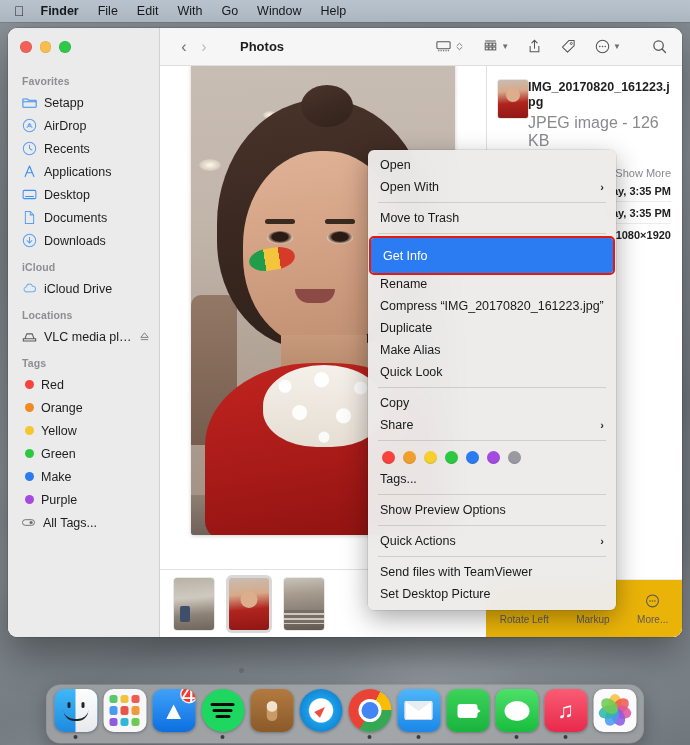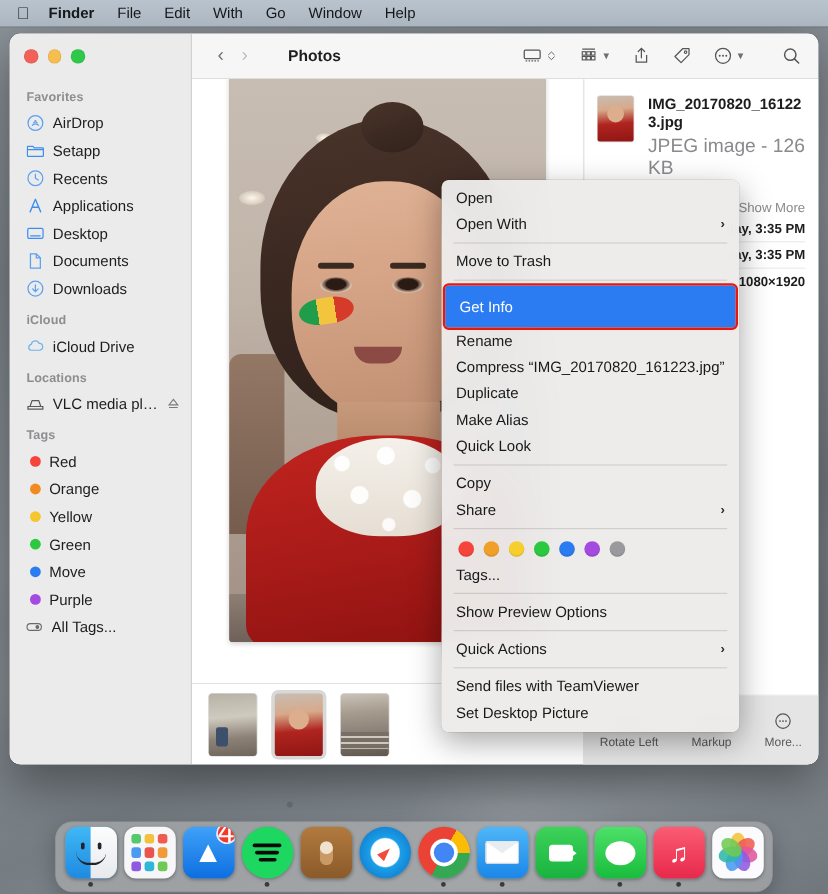--- a/index.html
+++ b/index.html
@@ -199,40 +199,40 @@
 
   
   #infopanel {
     position: absolute; right: 0; top: 38px; bottom: 0;
     width: 196px;
     background: #ffffff;
     border-left: .5px solid #e0e0e0;
     display: flex; flex-direction: column;
     padding: 14px 11px 0 11px;
   }
-  .info-top { display: flex; gap: 12px; }
+  .info-top { display: flex; gap: 0; }
   .info-thumb { width: 30px; height: 38px; border-radius: 2px; flex-shrink:0;
     box-shadow: 0 0 0 .5px rgba(0,0,0,.2); overflow: hidden; position: relative;
     background: linear-gradient(175deg,#c8bdb3 0%,#d7a98a 30%,#b0241f 60%,#8f1614 100%); }
   .info-thumb::after { content:""; position:absolute; left:50%; top:22%; transform:translateX(-50%);
     width:14px; height:14px; border-radius:50%; background:#dcae8e; }
   #info-filename { font-size: 12.5px; font-weight: bold; color: #1d1d1f; line-height: 15px;
     word-break: break-all; }
   #info-meta { font-size: 16px; color: #8a8a8e; margin-top: 4px; }
   .info-sec-hd { display:flex; align-items:baseline; justify-content:space-between; margin-top: 16px; }
   .info-sec-hd .t { font-size: 12px; font-weight: bold; color: #1d1d1f; }
   .info-sec-hd .more { font-size: 11px; color: #8a8a8e; cursor: default; }
   .info-row { display:flex; justify-content:flex-end; font-size: 11px; color:#1d1d1f;
      border-bottom:.5px solid #ececec; height: 22px; align-items:center; }
   .info-row .v { font-weight: bold; white-space: nowrap; }
 
   
   #bottom-actions {
     position: absolute; right: 0; bottom: 0; width: 196px; height: 58px;
-    background: #e5e5e5;
+    background: #eab308;
     display: flex; align-items: center; justify-content: space-around;
     border-top: .5px solid #ececec;
   }
   .act { display:flex; flex-direction:column; align-items:center; gap:4px; cursor:default; }
   .act .lbl { font-size: 10px; color: #5a5a5e; }
 
   
   #ctxmenu {
     position: absolute; left: 368px; top: 150px;
     width: 248px;
@@ -349,38 +349,38 @@
       <span class="tl y"></span>
       <span class="tl g"></span>
     </div>
 
     <div id="sidebar">
 
       <div class="sb-head">Favorites</div>
 
       <div class="sb-item">
         <svg class="sb-ico" viewBox="0 0 16 16">
+          <path d="M1.5 4.2h4.4l1.1 1.3h7.5a.6.6 0 0 1 .6.6v6.4a.6.6 0 0 1-.6.6H1.5a.6.6 0 0 1-.6-.6V4.8a.6.6 0 0 1 .6-.6z" fill="none" stroke="#3d8ef0" stroke-width="1.1"></path>
+          <path d="M1 7.1h14" stroke="#3d8ef0" stroke-width="1.1"></path>
+        </svg>
+        <span class="lbl">Setapp</span>
+      </div>
+
+      <div class="sb-item">
+        <svg class="sb-ico" viewBox="0 0 16 16">
           <circle cx="8" cy="8" r="6.6" fill="none" stroke="#5aa0f2" stroke-width="1.1"></circle>
           <path d="M5 10.3a3.6 3.6 0 0 1 6 0" fill="none" stroke="#5aa0f2" stroke-width="1.1"></path>
           <path d="M6.2 8.2a2 2 0 0 1 3.6 0" fill="none" stroke="#5aa0f2" stroke-width="1.1"></path>
           <circle cx="8" cy="6.3" r=".9" fill="#5aa0f2"></circle>
         </svg>
         <span class="lbl">AirDrop</span>
       </div>
 
       <div class="sb-item">
         <svg class="sb-ico" viewBox="0 0 16 16">
-          <path d="M1.5 4.2h4.4l1.1 1.3h7.5a.6.6 0 0 1 .6.6v6.4a.6.6 0 0 1-.6.6H1.5a.6.6 0 0 1-.6-.6V4.8a.6.6 0 0 1 .6-.6z" fill="none" stroke="#3d8ef0" stroke-width="1.1"></path>
-          <path d="M1 7.1h14" stroke="#3d8ef0" stroke-width="1.1"></path>
-        </svg>
-        <span class="lbl">Setapp</span>
-      </div>
-
-      <div class="sb-item">
-        <svg class="sb-ico" viewBox="0 0 16 16">
           <circle cx="8" cy="8" r="6.6" fill="none" stroke="#5aa0f2" stroke-width="1.1"></circle>
           <path d="M8 4.4V8l2.6 1.6" fill="none" stroke="#5aa0f2" stroke-width="1.1" stroke-linecap="round"></path>
         </svg>
         <span class="lbl">Recents</span>
       </div>
 
       <div class="sb-item">
         <svg class="sb-ico" viewBox="0 0 16 16">
           <path d="M8 2.2 3.3 13.4M8 2.2l4.7 11.2M5.1 9.3h5.8" fill="none" stroke="#3d8ef0" stroke-width="1.2" stroke-linecap="round"></path>
         </svg>
@@ -447,21 +447,21 @@
       <div class="sb-item">
         <span class="dot" style="background:#f6c62e"></span>
         <span class="lbl">Yellow</span>
       </div>
       <div class="sb-item">
         <span class="dot" style="background:#2cc940"></span>
         <span class="lbl">Green</span>
       </div>
       <div class="sb-item">
         <span class="dot" style="background:#2b7bf3"></span>
-        <span class="lbl">Move</span>
+        <span class="lbl">Make</span>
       </div>
       <div class="sb-item">
         <span class="dot" style="background:#a44ae0"></span>
         <span class="lbl">Purple</span>
       </div>
       <div class="sb-item">
         <svg class="sb-ico" viewBox="0 0 16 16" style="margin-left:-1px">
           <rect x="1.6" y="5" width="12.8" height="6" rx="3" fill="none" stroke="#6a6a6e" stroke-width="1"></rect>
           <circle cx="10.8" cy="8" r="1.7" fill="#6a6a6e"></circle>
         </svg>

